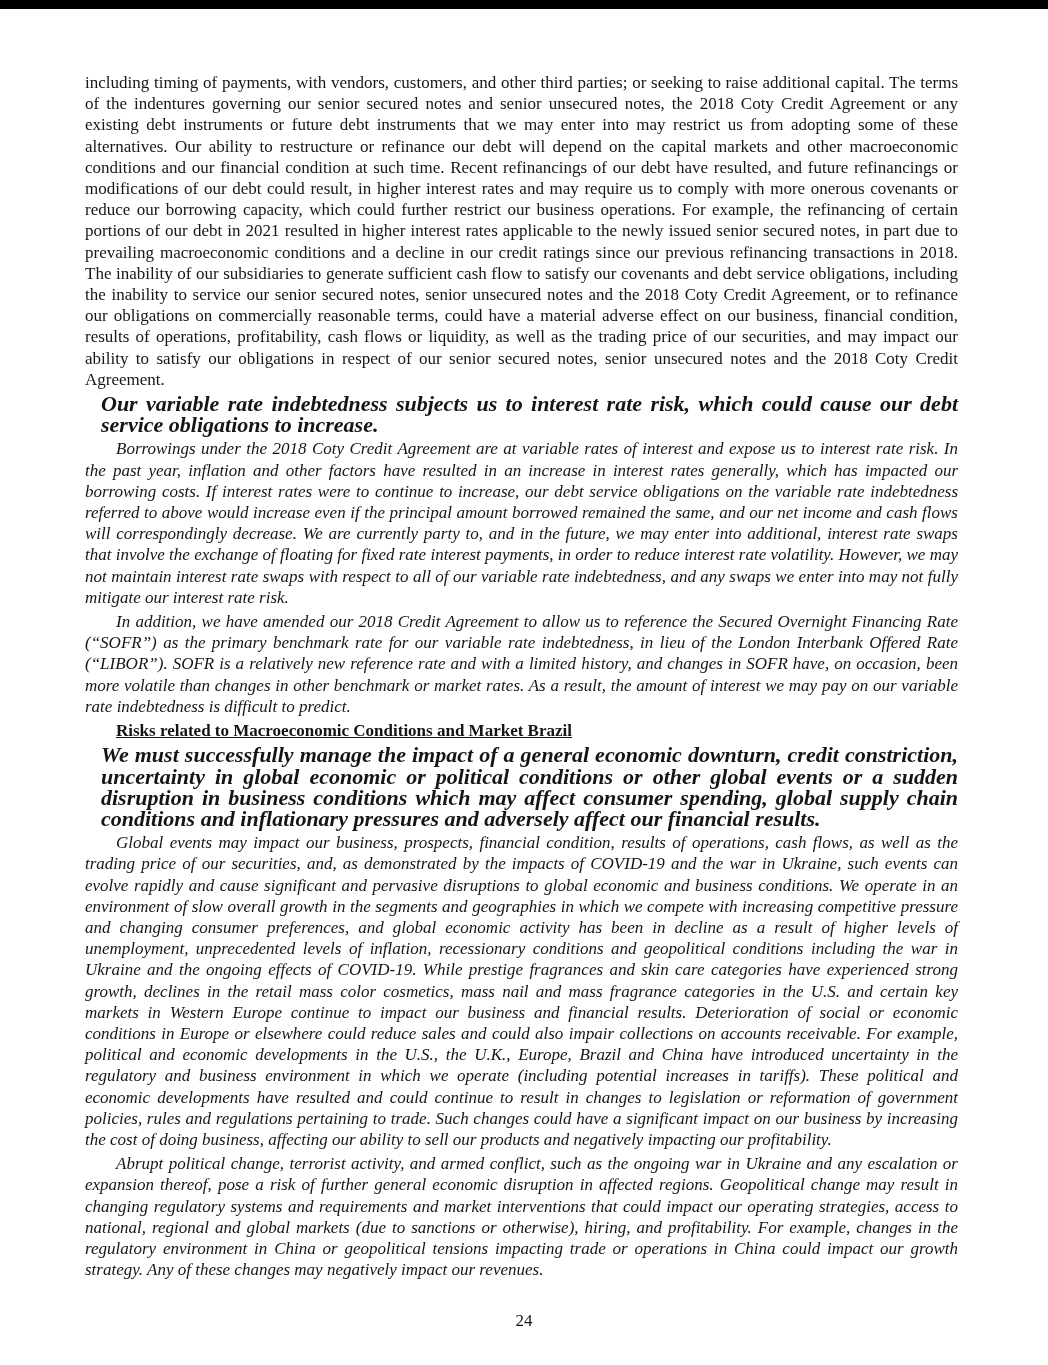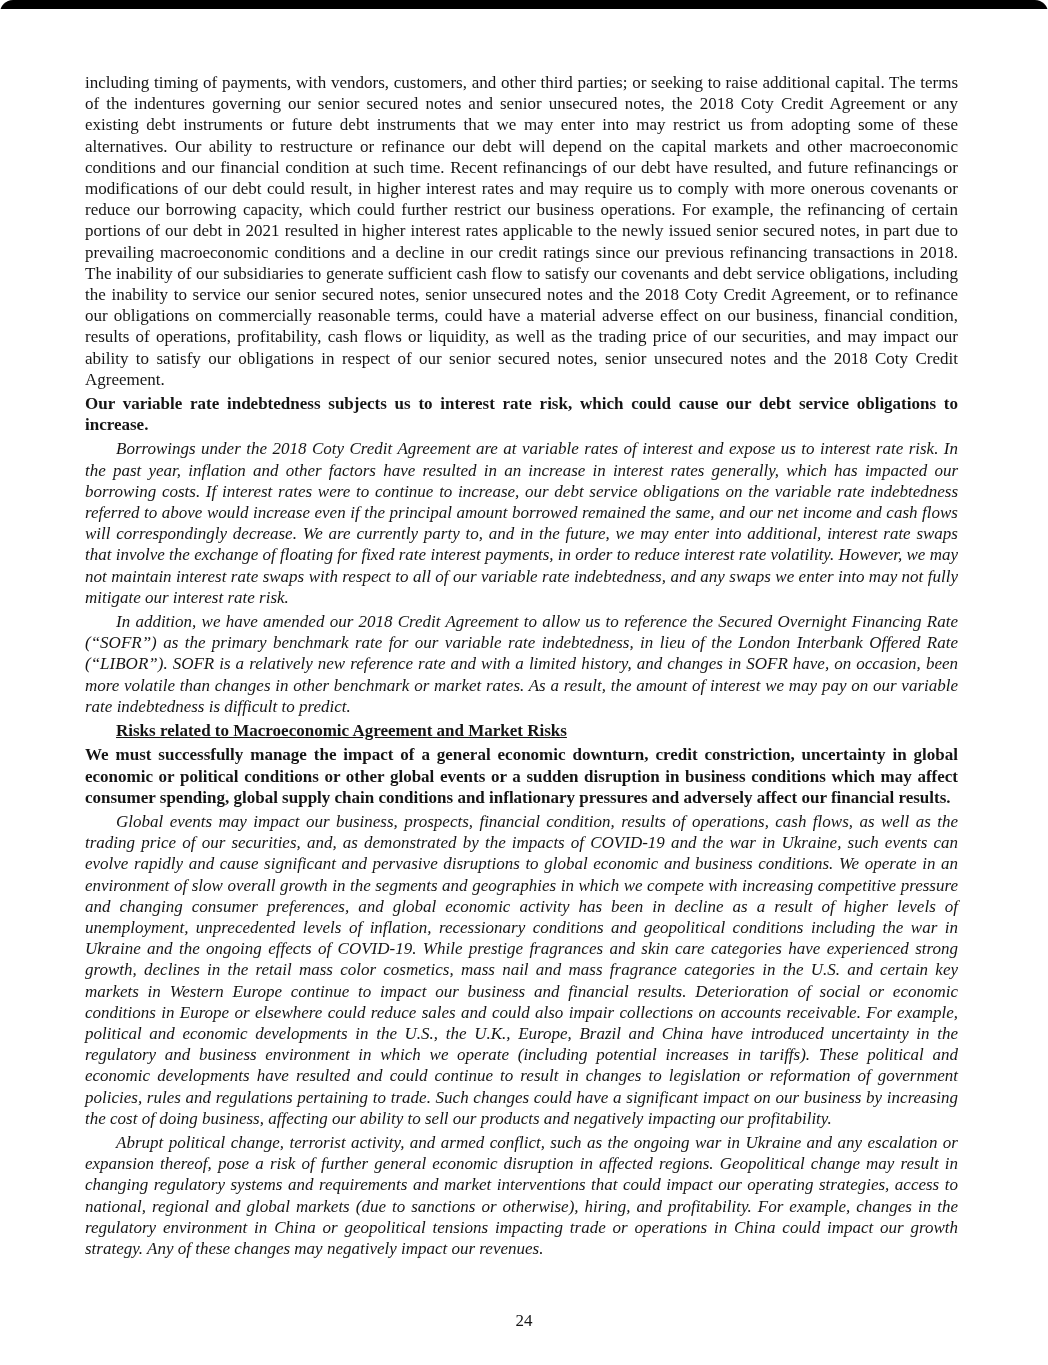--- a/index.html
+++ b/index.html
@@ -9,21 +9,20 @@
     background: #ffffff;
     font-family: "Liberation Serif", "DejaVu Serif", serif;
   }
   .page {
     position: relative;
     width: 1048px;
     height: 1365px;
     background: #ffffff;
     overflow: hidden;
     color: #151515;
-    border-radius: 13px;
   }
   .top-bar {
     position: absolute;
     top: 0; left: 0;
     width: 100%; height: 9px;
     background: #000000;
   }
   .content {
     position: absolute;
     top: 72px;
@@ -31,25 +30,26 @@
     right: 90px;
   }
   .para {
     font-size: 17px;
     line-height: 21.2px;
     text-align: justify;
     margin: 0 0 3px 0;
   }
   .para.indent { text-indent: 31px; font-style: italic; }
   .h-italic {
-    font-size: 17px;
+    font-size: 22px;
     line-height: 21.2px;
     font-weight: bold;
+    font-style: italic;
     text-align: justify;
-    margin: 3px 0 3px 0;
+    margin: 3px 0 3px 16px;
   }
   .h-underline {
     font-size: 17px;
     line-height: 21.2px;
     font-weight: bold;
     text-decoration: underline;
     text-indent: 31px;
     margin: 3px 0 3px 0;
   }
   .page-number {
@@ -72,21 +72,21 @@
   <div class="content">
 
     <p class="para">including timing of payments, with vendors, customers, and other third parties; or seeking to raise additional capital. The terms of the indentures governing our senior secured notes and senior unsecured notes, the 2018 Coty Credit Agreement or any existing debt instruments or future debt instruments that we may enter into may restrict us from adopting some of these alternatives. Our ability to restructure or refinance our debt will depend on the capital markets and other macroeconomic conditions and our financial condition at such time. Recent refinancings of our debt have resulted, and future refinancings or modifications of our debt could result, in higher interest rates and may require us to comply with more onerous covenants or reduce our borrowing capacity, which could further restrict our business operations. For example, the refinancing of certain portions of our debt in 2021 resulted in higher interest rates applicable to the newly issued senior secured notes, in part due to prevailing macroeconomic conditions and a decline in our credit ratings since our previous refinancing transactions in 2018. The inability of our subsidiaries to generate sufficient cash flow to satisfy our covenants and debt service obligations, including the inability to service our senior secured notes, senior unsecured notes and the 2018 Coty Credit Agreement, or to refinance our obligations on commercially reasonable terms, could have a material adverse effect on our business, financial condition, results of operations, profitability, cash flows or liquidity, as well as the trading price of our securities, and may impact our ability to satisfy our obligations in respect of our senior secured notes, senior unsecured notes and the 2018 Coty Credit Agreement.</p>
 
     <p class="h-italic">Our variable rate indebtedness subjects us to interest rate risk, which could cause our debt service obligations to increase.</p>
 
     <p class="para indent">Borrowings under the 2018 Coty Credit Agreement are at variable rates of interest and expose us to interest rate risk. In the past year, inflation and other factors have resulted in an increase in interest rates generally, which has impacted our borrowing costs. If interest rates were to continue to increase, our debt service obligations on the variable rate indebtedness referred to above would increase even if the principal amount borrowed remained the same, and our net income and cash flows will correspondingly decrease. We are currently party to, and in the future, we may enter into additional, interest rate swaps that involve the exchange of floating for fixed rate interest payments, in order to reduce interest rate volatility. However, we may not maintain interest rate swaps with respect to all of our variable rate indebtedness, and any swaps we enter into may not fully mitigate our interest rate risk.</p>
 
     <p class="para indent">In addition, we have amended our 2018 Credit Agreement to allow us to reference the Secured Overnight Financing Rate (“SOFR”) as the primary benchmark rate for our variable rate indebtedness, in lieu of the London Interbank Offered Rate (“LIBOR”). SOFR is a relatively new reference rate and with a limited history, and changes in SOFR have, on occasion, been more volatile than changes in other benchmark or market rates. As a result, the amount of interest we may pay on our variable rate indebtedness is difficult to predict.</p>
 
-    <p class="h-underline">Risks related to Macroeconomic Agreement and Market Risks</p>
+    <p class="h-underline">Risks related to Macroeconomic Conditions and Market Brazil</p>
 
     <p class="h-italic">We must successfully manage the impact of a general economic downturn, credit constriction, uncertainty in global economic or political conditions or other global events or a sudden disruption in business conditions which may affect consumer spending, global supply chain conditions and inflationary pressures and adversely affect our financial results.</p>
 
     <p class="para indent">Global events may impact our business, prospects, financial condition, results of operations, cash flows, as well as the trading price of our securities, and, as demonstrated by the impacts of COVID-19 and the war in Ukraine, such events can evolve rapidly and cause significant and pervasive disruptions to global economic and business conditions. We operate in an environment of slow overall growth in the segments and geographies in which we compete with increasing competitive pressure and changing consumer preferences, and global economic activity has been in decline as a result of higher levels of unemployment, unprecedented levels of inflation, recessionary conditions and geopolitical conditions including the war in Ukraine and the ongoing effects of COVID-19. While prestige fragrances and skin care categories have experienced strong growth, declines in the retail mass color cosmetics, mass nail and mass fragrance categories in the U.S. and certain key markets in Western Europe continue to impact our business and financial results. Deterioration of social or economic conditions in Europe or elsewhere could reduce sales and could also impair collections on accounts receivable. For example, political and economic developments in the U.S., the U.K., Europe, Brazil and China have introduced uncertainty in the regulatory and business environment in which we operate (including potential increases in tariffs). These political and economic developments have resulted and could continue to result in changes to legislation or reformation of government policies, rules and regulations pertaining to trade. Such changes could have a significant impact on our business by increasing the cost of doing business, affecting our ability to sell our products and negatively impacting our profitability.</p>
 
     <p class="para indent">Abrupt political change, terrorist activity, and armed conflict, such as the ongoing war in Ukraine and any escalation or expansion thereof, pose a risk of further general economic disruption in affected regions. Geopolitical change may result in changing regulatory systems and requirements and market interventions that could impact our operating strategies, access to national, regional and global markets (due to sanctions or otherwise), hiring, and profitability. For example, changes in the regulatory environment in China or geopolitical tensions impacting trade or operations in China could impact our growth strategy. Any of these changes may negatively impact our revenues.</p>
 
 
   </div>
 

